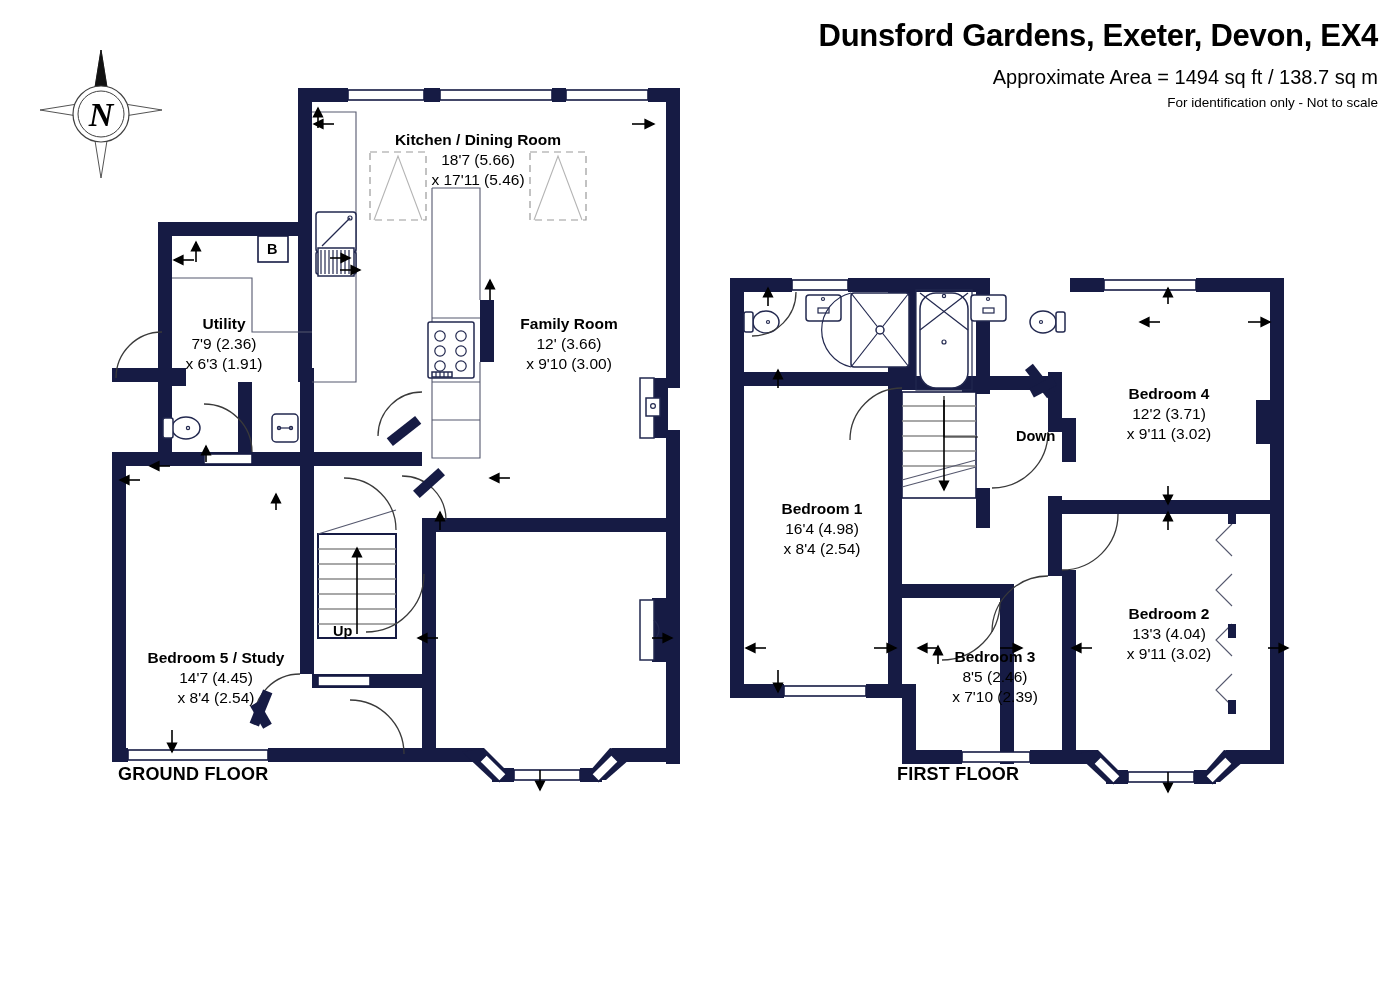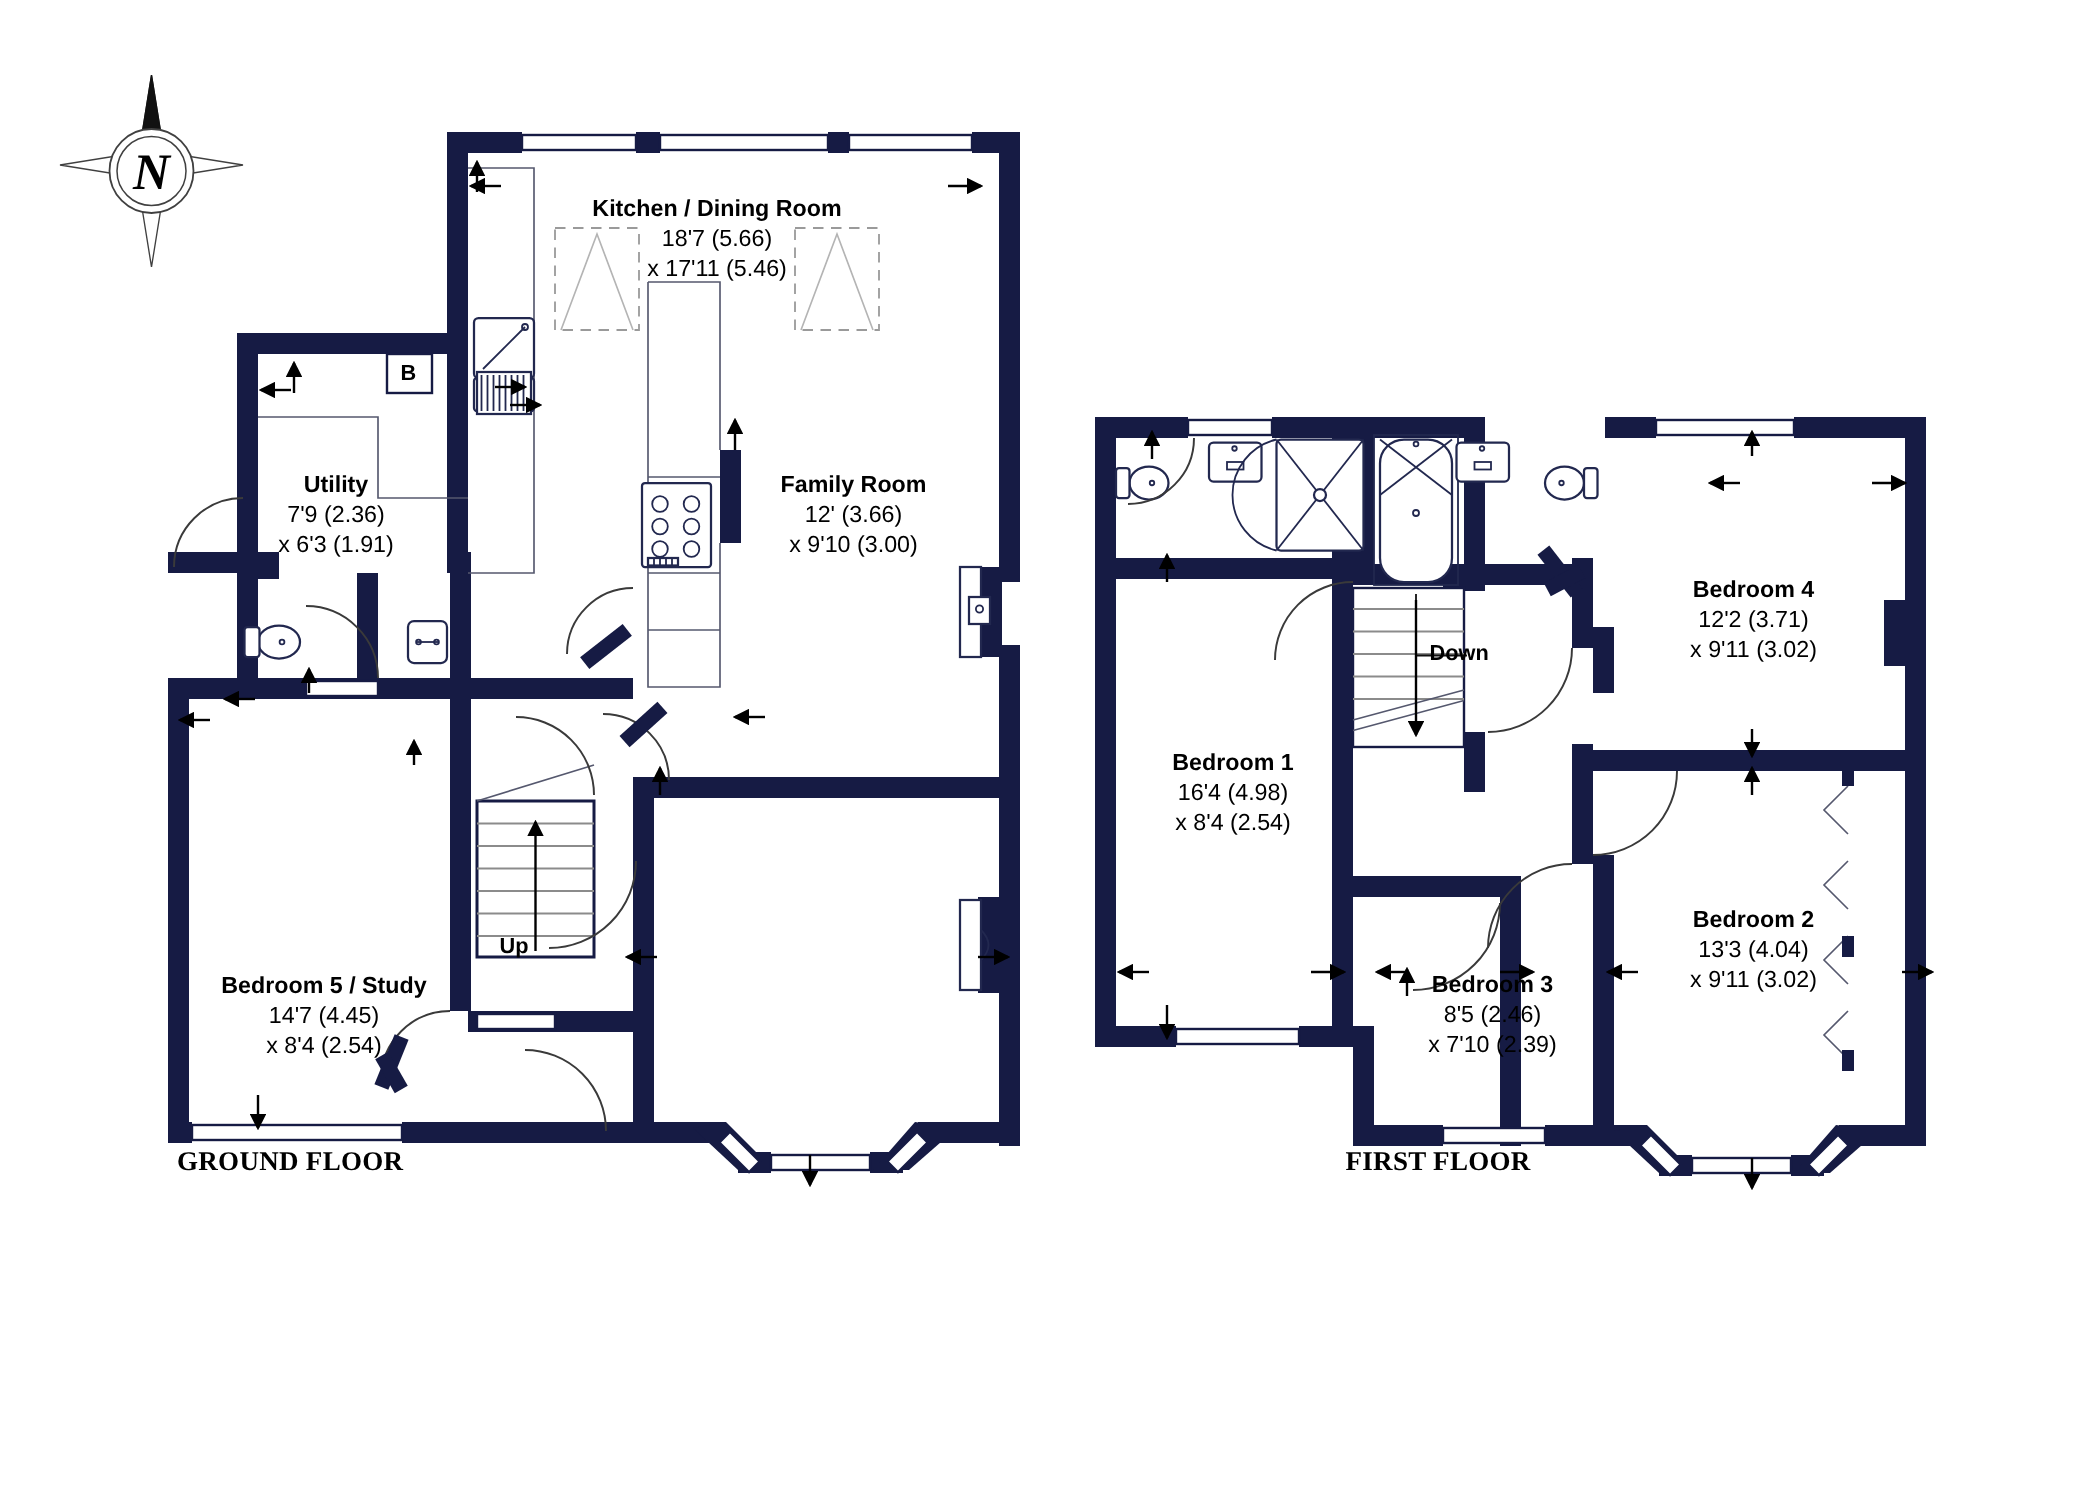--- a/index.html
+++ b/index.html
@@ -47,21 +47,20 @@
     line-height: 1.2;
     white-space: nowrap;
   }
   
   .floor-caption {
     position: absolute;
     font-size: 18px;
     font-weight: bold;
     letter-spacing: 0.2px;
     white-space: nowrap;
-    font-family: Liberation Serif, serif;
   }
   
   .room {
     position: absolute;
     text-align: center;
     line-height: 1.28;
     white-space: nowrap;
     transform: translateX(-50%);
   }
   .room .rname {
@@ -101,20 +100,25 @@
     top: 44px;
     width: 130px;
     height: 140px;
   }
 </style>
 </head>
 <body>
 
 <div id="stage">
 
+  <div class="header">
+    <div class="title">Dunsford Gardens, Exeter, Devon, EX4</div>
+    <div class="area">Approximate Area = 1494 sq ft / 138.7 sq m</div>
+    <div class="disclaimer">For identification only - Not to scale</div>
+  </div>
 
   <div class="compass">
     <svg width="130" height="140" viewBox="0 0 130 140">
 
       <g fill="#ffffff" stroke="#404040" stroke-width="0.9">
         <path d="M65 6 L74 62 L65 72 L56 62 Z"></path>
         <path d="M65 134 L56 78 L65 68 L74 78 Z"></path>
         <path d="M4 66 L60 57 L70 66 L60 75 Z"></path>
         <path d="M126 66 L70 57 L60 66 L70 75 Z"></path>
       </g>
@@ -549,21 +553,21 @@
     <div class="rdim">8'5 (2.46)</div>
     <div class="rdim">x 7'10 (2.39)</div>
   </div>
 
   <div class="room" style="left:1169px; top:384px;">
     <div class="rname">Bedroom 4</div>
     <div class="rdim">12'2 (3.71)</div>
     <div class="rdim">x 9'11 (3.02)</div>
   </div>
 
-  <div class="mini-label" style="left:953px; top:428px;">Down</div>
+  <div class="mini-label" style="left:1016px; top:428px;">Down</div>
 
   <div class="floor-caption" style="left:897px; top:764px;">FIRST FLOOR</div>
 
   <div class="footer">
 
     
 
     
 
     

